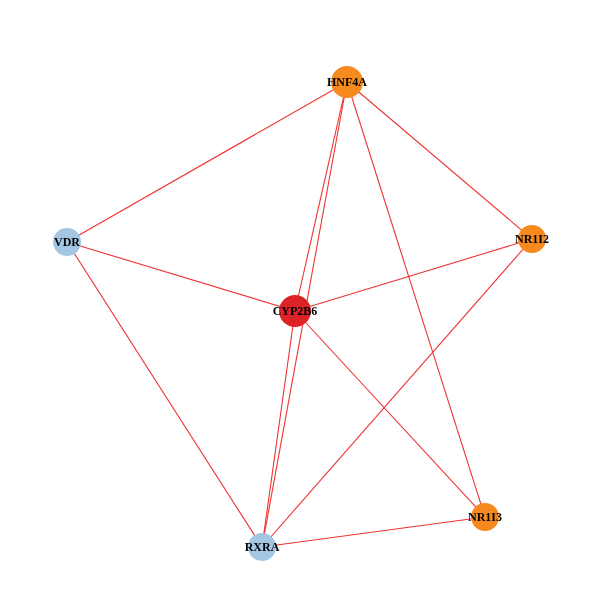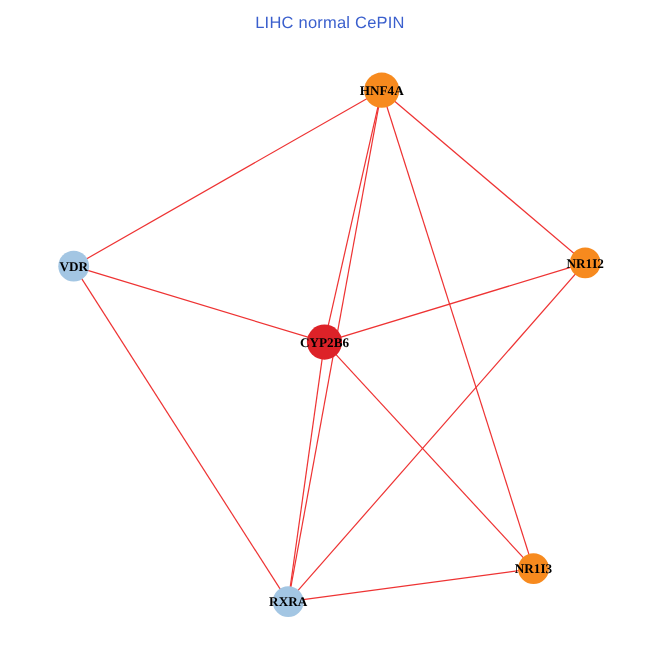--- a/index.html
+++ b/index.html
@@ -40,21 +40,20 @@
     pointer-events: none;
   }
   svg.graph circle {
     cursor: pointer;
   }
 </style>
 </head>
 <body>
 
 <div id="canvas">
-  <div class="chart-title" style="color: rgb(58, 95, 205);">LIHC normal CePIN</div>
   <svg id="graph" class="graph" width="600" height="600" viewBox="0 0 600 600">
       <line x1="295" y1="311" x2="347" y2="82" stroke="#ee3333" stroke-width="1.1"></line>
       <line x1="295" y1="311" x2="67" y2="242" stroke="#ee3333" stroke-width="1.1"></line>
       <line x1="295" y1="311" x2="532" y2="239" stroke="#ee3333" stroke-width="1.1"></line>
       <line x1="295" y1="311" x2="485" y2="517" stroke="#ee3333" stroke-width="1.1"></line>
       <line x1="295" y1="311" x2="262" y2="547" stroke="#ee3333" stroke-width="1.1"></line>
       <line x1="347" y1="82" x2="67" y2="242" stroke="#ee3333" stroke-width="1.1"></line>
       <line x1="347" y1="82" x2="532" y2="239" stroke="#ee3333" stroke-width="1.1"></line>
       <line x1="347" y1="82" x2="485" y2="517" stroke="#ee3333" stroke-width="1.1"></line>
       <line x1="347" y1="82" x2="262" y2="547" stroke="#ee3333" stroke-width="1.1"></line>

